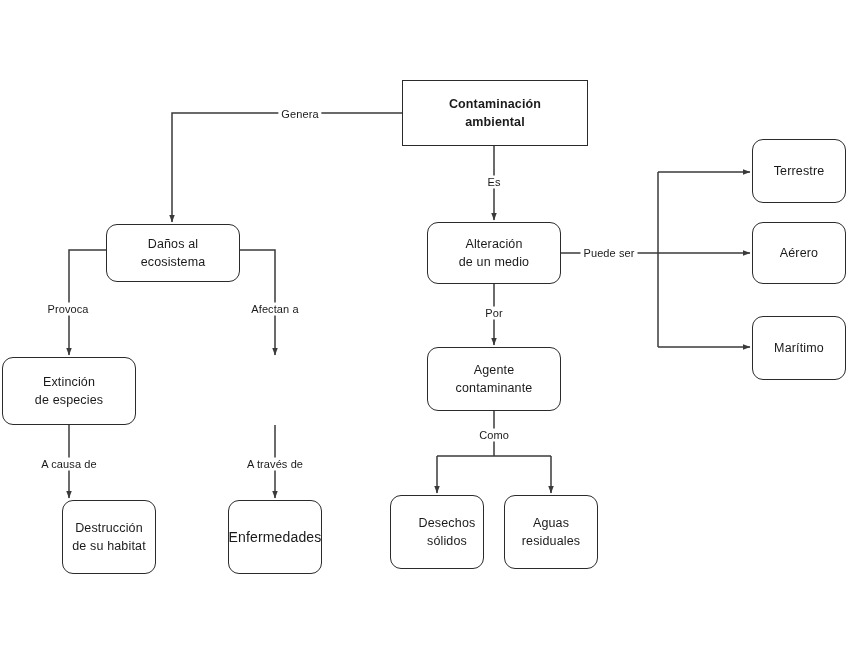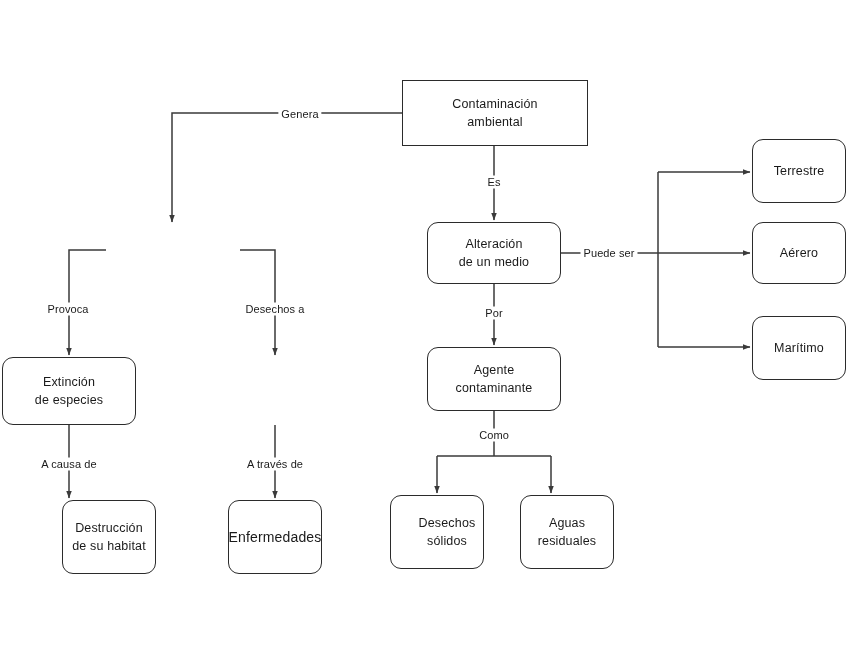--- a/index.html
+++ b/index.html
@@ -89,23 +89,25 @@
       <path d="M551,456 L551,493" marker-end="url(#arrow)"></path>
 
       <path d="M561,253 L658,253"></path>
       <path d="M658,172 L658,347"></path>
       <path d="M658,172 L750,172" marker-end="url(#arrow)"></path>
       <path d="M658,253 L750,253" marker-end="url(#arrow)"></path>
       <path d="M658,347 L750,347" marker-end="url(#arrow)"></path>
     </g>
   </svg>
 
-  <div class="node sharp" style="left:402px; top:80px;  width:186px; height:66px;">Contaminación
+  <div class="node sharp" style="left:402px; top:80px;  width:186px; height:66px;font-weight:bold;">Contaminación
 ambiental</div>
 
+  <div class="node rounded" style="left:106px; top:224px; width:134px; height:58px;">Daños al
+ecosistema</div>
 
   <div class="node rounded" style="left:427px; top:222px; width:134px; height:62px;">Alteración
 de un medio</div>
 
   <div class="node rounded" style="left:752px; top:139px; width:94px;  height:64px;">Terrestre</div>
 
   <div class="node rounded" style="left:752px; top:222px; width:94px;  height:62px;">Aérero</div>
 
   <div class="node rounded" style="left:752px; top:316px; width:94px;  height:64px;">Marítimo</div>
 
@@ -117,30 +119,30 @@
 contaminante</div>
 
   <div class="node rounded" style="left:22px;  top:500px; width:94px;  height:74px;margin-left:40px;">Destrucción
 de su habitat</div>
 
   <div class="node rounded" style="left:228px; top:500px; width:94px;  height:74px; font-size:14px;">Enfermedades</div>
 
   <div class="node rounded" style="left:390px; top:495px; width:94px;  height:74px;padding-left:20px;">Desechos
 sólidos</div>
 
-  <div class="node rounded" style="left:504px; top:495px; width:94px;  height:74px;margin-left:16px;">Aguas
+  <div class="node rounded" style="left:504px; top:495px; width:94px;  height:74px;">Aguas
 residuales</div>
 
   <div class="edge-label" style="left:300px; top:114px;">Genera</div>
 
   <div class="edge-label" style="left:494px; top:182px;">Es</div>
 
   <div class="edge-label" style="left:68px;  top:309px;">Provoca</div>
 
-  <div class="edge-label" style="left:275px; top:309px;">Desechos a</div>
+  <div class="edge-label" style="left:275px; top:309px;">Afectan a</div>
 
   <div class="edge-label" style="left:69px;  top:464px;">A causa de</div>
 
   <div class="edge-label" style="left:275px; top:464px;">A través de</div>
 
   <div class="edge-label" style="left:494px; top:313px;">Por</div>
 
   <div class="edge-label" style="left:494px; top:435px;">Como</div>
 
   <div class="edge-label" style="left:609px; top:253px;">Puede ser</div>

